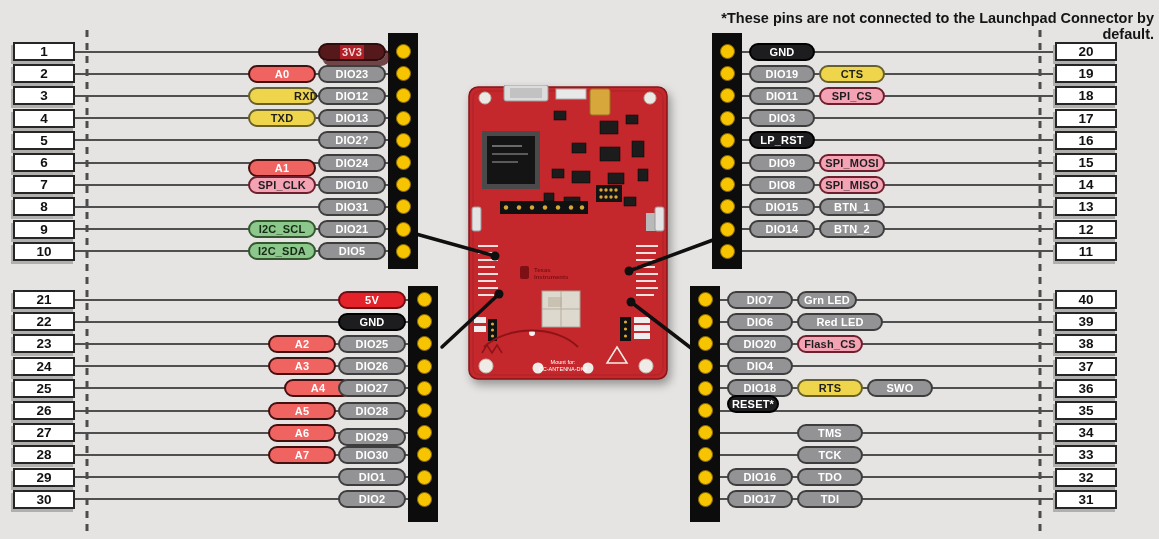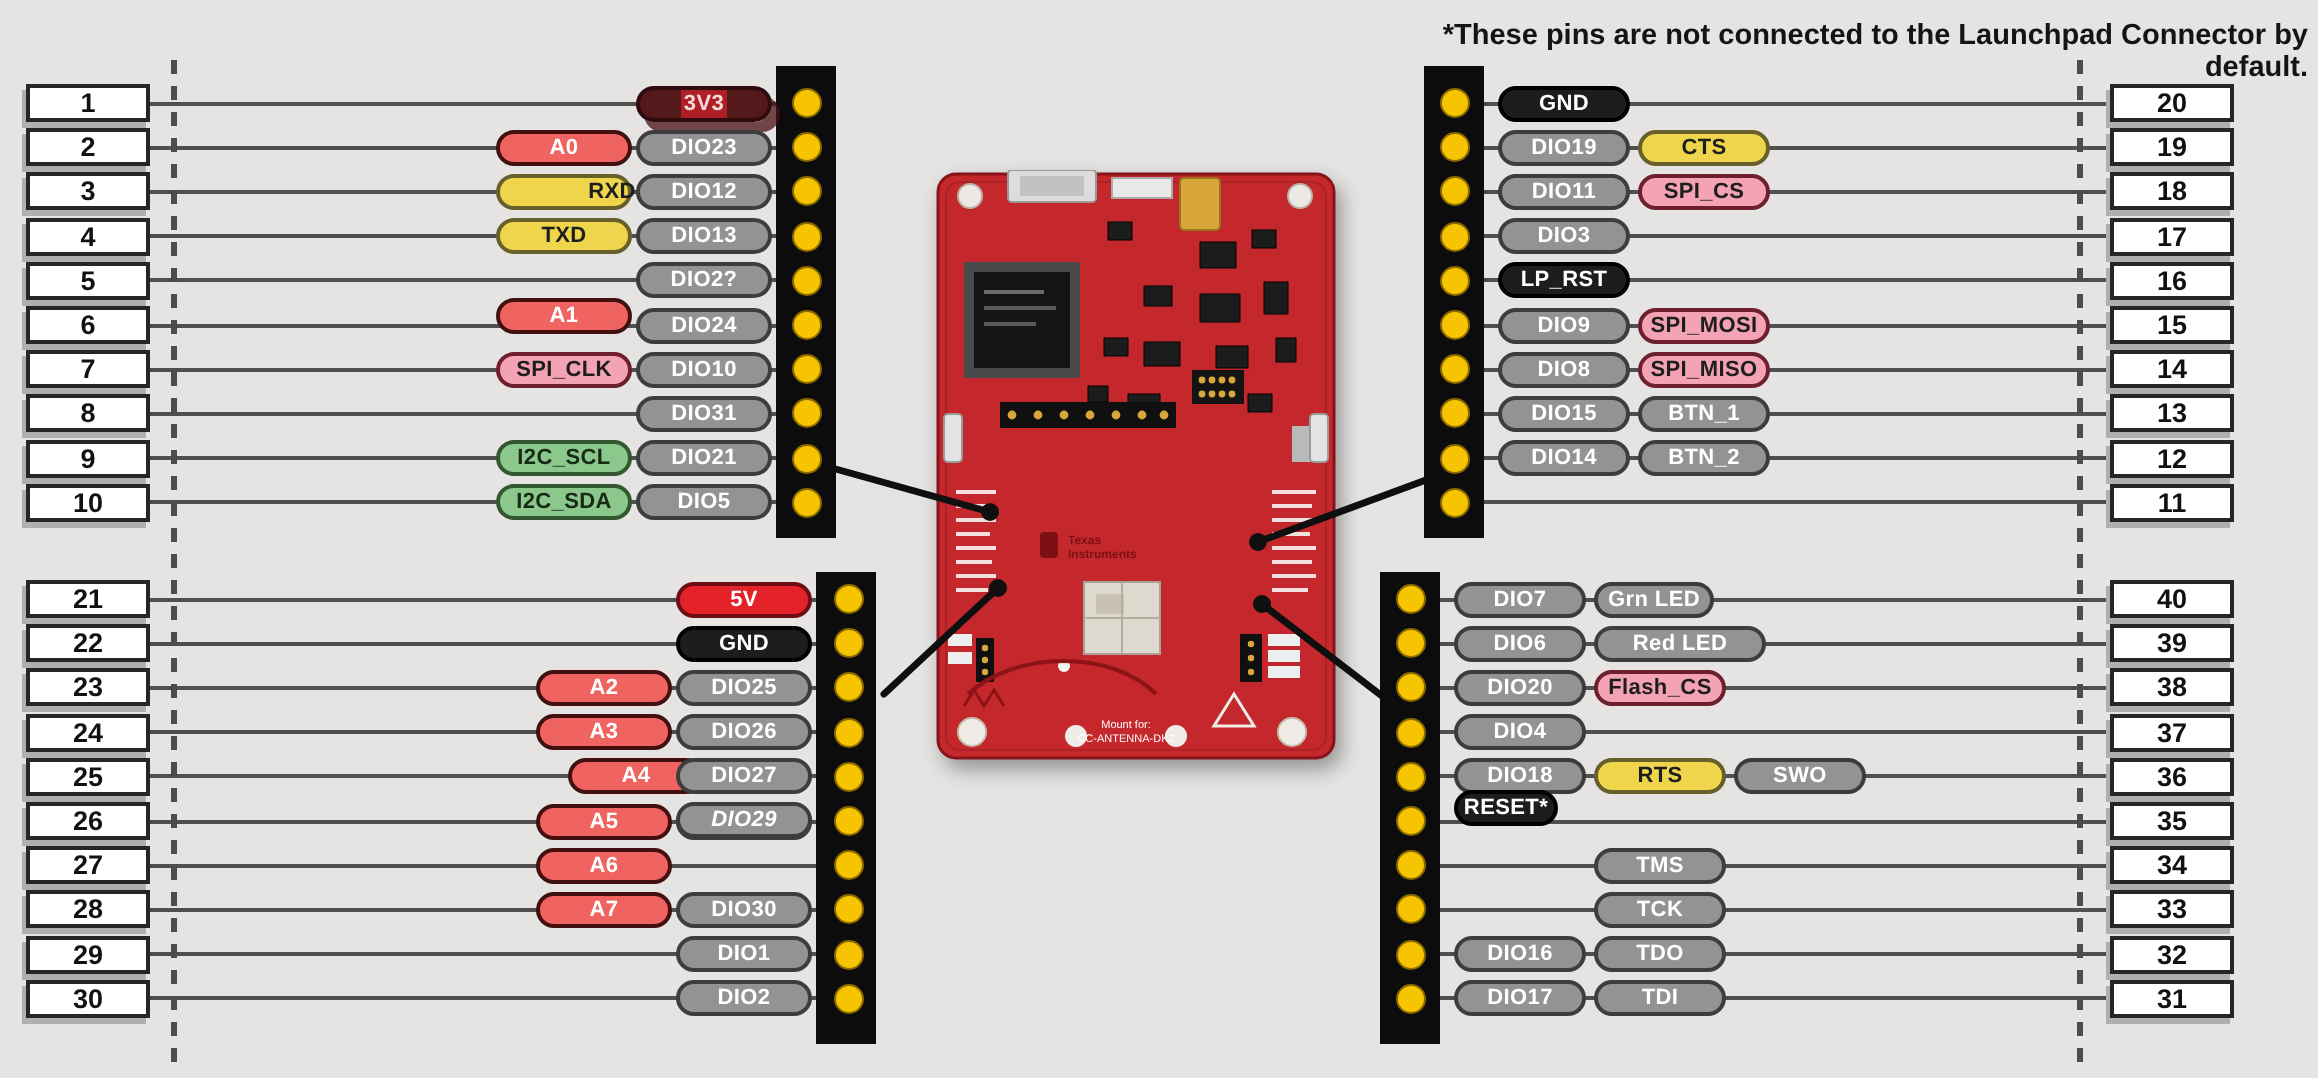--- a/index.html
+++ b/index.html
@@ -193,21 +193,21 @@
     <div class="numbox" style="left: 13px; top: 108.6px;">4</div>
     <div class="pill yellow" style="left: 248px; top: 109.1px; width: 68px;">TXD</div>
     <div class="pill gray" style="left: 318px; top: 109.1px; width: 68px;">DIO13</div>
     <div class="dot" style="left: 395.5px; top: 110.6px;"></div>
     <div class="wire" style="left: 75px; top: 139.3px; width: 328px;"></div>
     <div class="numbox" style="left: 13px; top: 130.8px;">5</div>
     <div class="pill gray" style="left: 318px; top: 131.3px; width: 68px;">DIO2?</div>
     <div class="dot" style="left: 395.5px; top: 132.8px;"></div>
     <div class="wire" style="left: 75px; top: 161.5px; width: 328px;"></div>
     <div class="numbox" style="left: 13px; top: 153px;">6</div>
-    <div class="pill red" style="left: 248px; top: 149px; width: 68px;">A1</div>
+    <div class="pill red" style="left: 248px; top: 159px; width: 68px;">A1</div>
     <div class="pill gray" style="left: 318px; top: 153.5px; width: 68px;">DIO24</div>
     <div class="dot" style="left: 395.5px; top: 155px;"></div>
     <div class="wire" style="left: 75px; top: 183.7px; width: 328px;"></div>
     <div class="numbox" style="left: 13px; top: 175.2px;">7</div>
     <div class="pill pink" style="left: 248px; top: 175.7px; width: 68px;">SPI_CLK</div>
     <div class="pill gray" style="left: 318px; top: 175.7px; width: 68px;">DIO10</div>
     <div class="dot" style="left: 395.5px; top: 177.2px;"></div>
     <div class="wire" style="left: 75px; top: 205.9px; width: 328px;"></div>
     <div class="numbox" style="left: 13px; top: 197.4px;">8</div>
     <div class="pill gray" style="left: 318px; top: 197.9px; width: 68px;">DIO31</div>
@@ -247,21 +247,21 @@
     <div class="pill gray" style="left: 338px; top: 379.3px; width: 68px;">DIO27</div>
     <div class="dot" style="left: 416.5px; top: 380.8px;"></div>
     <div class="wire" style="left: 75px; top: 409.5px; width: 349px;"></div>
     <div class="numbox" style="left: 13px; top: 401px;">26</div>
     <div class="pill red" style="left: 268px; top: 401.5px; width: 68px;">A5</div>
     <div class="pill gray" style="left: 338px; top: 401.5px; width: 68px;">DIO28</div>
     <div class="dot" style="left: 416.5px; top: 403px;"></div>
     <div class="wire" style="left: 75px; top: 431.7px; width: 349px;"></div>
     <div class="numbox" style="left: 13px; top: 423.2px;">27</div>
     <div class="pill red" style="left: 268px; top: 423.7px; width: 68px;">A6</div>
-    <div class="pill gray" style="left: 338px; top: 401px; width: 68px; font-style: italic;">DIO29</div>
+    <div class="pill gray" style="left: 338px; top: 428px; width: 68px;">DIO29</div>
     <div class="dot" style="left: 416.5px; top: 425.2px;"></div>
     <div class="wire" style="left: 75px; top: 453.9px; width: 349px;"></div>
     <div class="numbox" style="left: 13px; top: 445.4px;">28</div>
     <div class="pill red" style="left: 268px; top: 445.9px; width: 68px;">A7</div>
     <div class="pill gray" style="left: 338px; top: 445.9px; width: 68px;">DIO30</div>
     <div class="dot" style="left: 416.5px; top: 447.4px;"></div>
     <div class="wire" style="left: 75px; top: 476.1px; width: 349px;"></div>
     <div class="numbox" style="left: 13px; top: 467.6px;">29</div>
     <div class="pill gray" style="left: 338px; top: 468.1px; width: 68px;">DIO1</div>
     <div class="dot" style="left: 416.5px; top: 469.6px;"></div>

